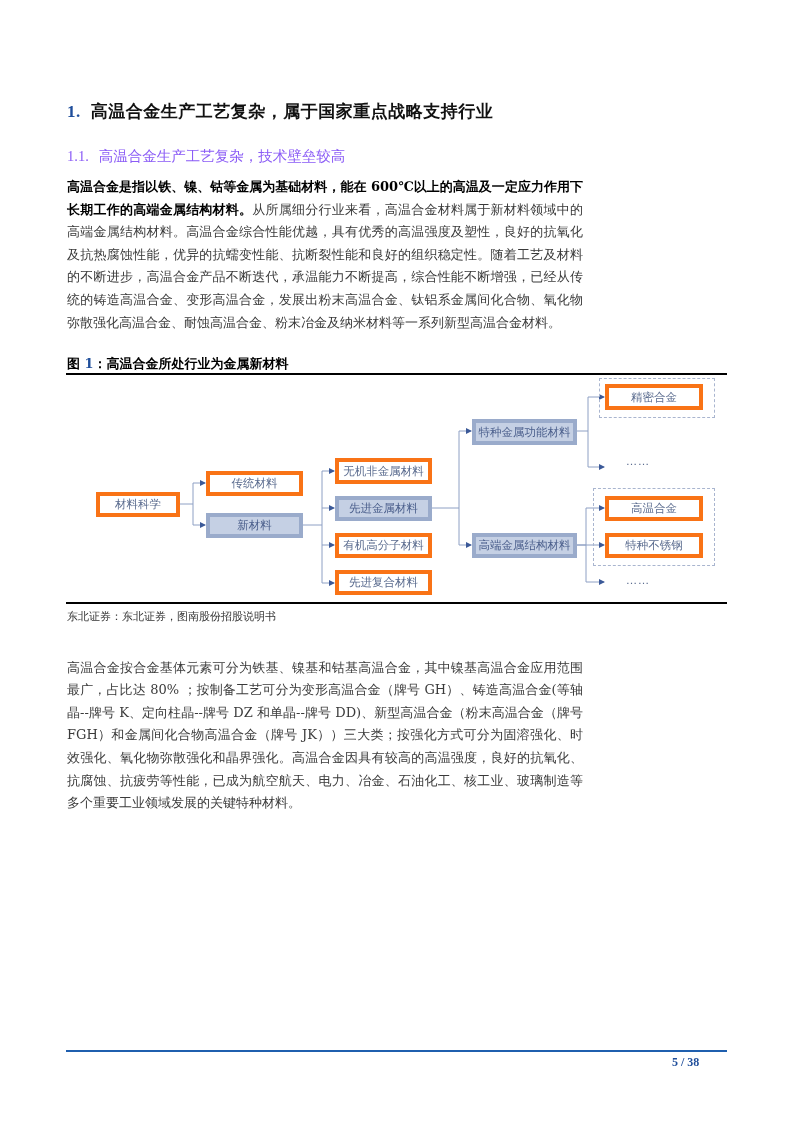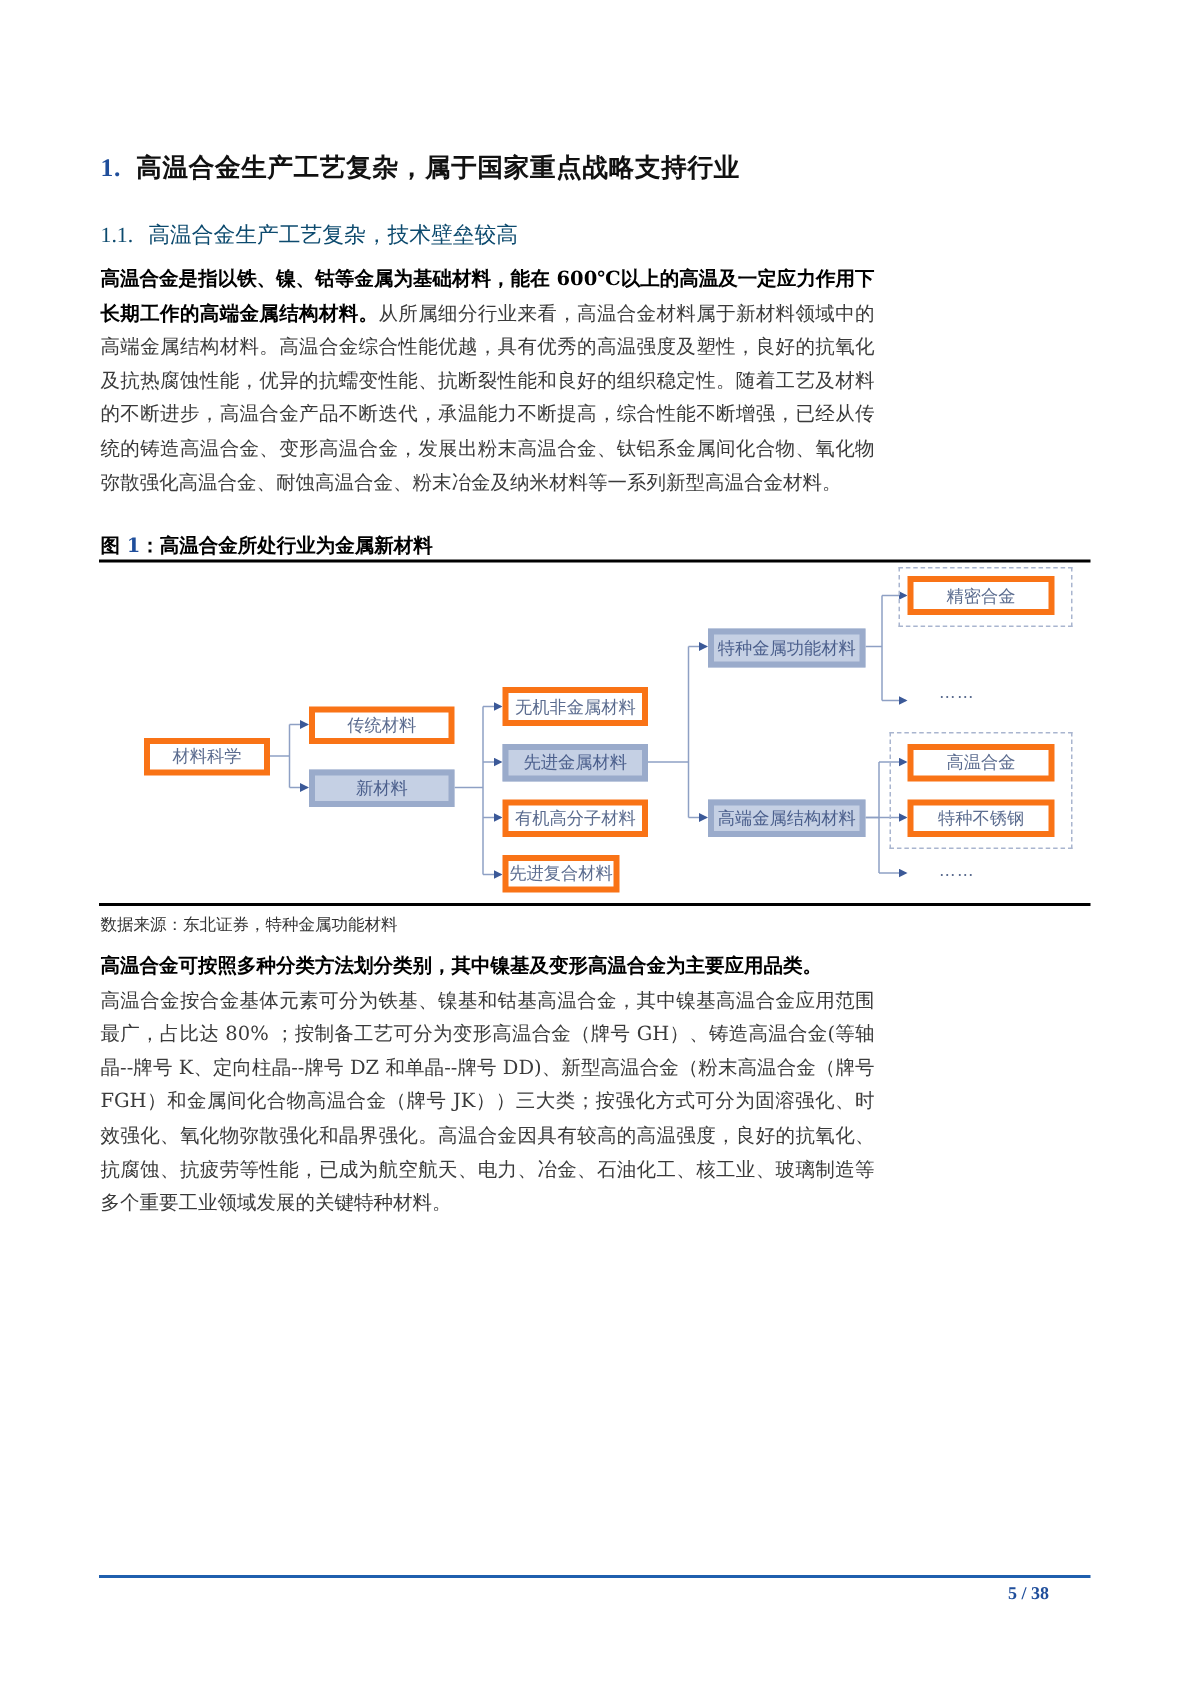--- a/index.html
+++ b/index.html
@@ -1,21 +1,21 @@
 <!DOCTYPE html>
 <html><head>
 <meta charset="utf-8">
 <style>
   html, body { margin: 0; padding: 0; background: #ffffff; }
   body { width: 793px; height: 1122px; position: relative; overflow: hidden;
          font-family: "DejaVu Serif", "Liberation Serif", serif; color: #222; }
   .abs { position: absolute; }
   .h1 { left: 67px; top: 100px; font-size: 17px; font-weight: bold; color: #111; letter-spacing: 0.5px; white-space: nowrap; }
   .h1 .num { color: #1f4e9b; margin-right: 10px; font-family: "Liberation Serif", serif; }
-  .h2 { left: 67px; top: 147px; font-size: 14.5px; color: #0c4a6e; white-space: nowrap; }
+  .h2 { left: 67px; top: 147px; font-size: 14.5px; color: #8b5cf6; white-space: nowrap; }
   .h2 .num { margin-right: 10px; font-family: "Liberation Serif", serif; }
   .para { left: 67px; width: 516px; font-size: 13px; line-height: 22.6px; text-align: justify; color: #3a3a3a; }
   .para b { color: #000; font-weight: bold; }
   .fig-title { left: 67px; top: 355px; font-size: 13px; font-weight: bold; color: #000; white-space: nowrap; }
   .fig-title .num { color: #1f4e9b; }
   .rule { left: 66px; width: 661px; height: 1.5px; background: #000; }
   .diagram { left: 66px; top: 375px; width: 661px; height: 227px; }
   .box { position: absolute; box-sizing: border-box; border: 4px solid #f97316; background: #fff;
          font-family: "DejaVu Sans", sans-serif; font-size: 11.5px; color: #5b6c8f;
          display: flex; align-items: center; justify-content: center; white-space: nowrap; }
@@ -89,33 +89,33 @@
   <div class="dash" style="left:533px;top:3px;width:116px;height:40px;"></div>
   <div class="dash" style="left:527px;top:113px;width:122px;height:78px;"></div>
 
   <div class="box" style="left:30px;top:117px;width:84px;height:25px;">材料科学</div>
   <div class="box" style="left:140px;top:96px;width:97px;height:25px;">传统材料</div>
   <div class="box hl" style="left:140px;top:138px;width:97px;height:25px;text-align:right;">新材料</div>
 
   <div class="box" style="left:269px;top:83px;width:97px;height:26px;">无机非金属材料</div>
   <div class="box hl" style="left:269px;top:121px;width:97px;height:25px;">先进金属材料</div>
   <div class="box" style="left:269px;top:158px;width:97px;height:25px;">有机高分子材料</div>
-  <div class="box" style="left:269px;top:195px;width:78px;height:25px;">先进复合材料</div>
+  <div class="box" style="left:269px;top:195px;width:97px;height:25px;">先进复合材料</div>
 
   <div class="box hl" style="left:406px;top:44px;width:105px;height:26px;">特种金属功能材料</div>
   <div class="box hl" style="left:406px;top:158px;width:105px;height:25px;">高端金属结构材料</div>
 
   <div class="box" style="left:539px;top:9px;width:98px;height:26px;">精密合金</div>
   <div class="ellipsis" style="left:560px;top:80px;">……</div>
   <div class="box" style="left:539px;top:121px;width:98px;height:25px;text-align:right;">高温合金</div>
   <div class="box" style="left:539px;top:158px;width:98px;height:25px;">特种不锈钢</div>
   <div class="ellipsis" style="left:560px;top:199px;">……</div>
 </div>
 
 <div class="abs rule" style="top:602px;"></div>
-<div class="abs source">数据来源：东北证券，特种金属功能材料</div>
+<div class="abs source">东北证券：东北证券，图南股份招股说明书</div>
 
 <div class="abs para" style="top:634px;">
-  <b>高温合金可按照多种分类方法划分类别，其中镍基及变形高温合金为主要应用品类。</b><br><span>高温合金按合金基体元素可分为铁基、镍基和钴基高温合金，其中镍基高温合金应用范围最广，占比达 80% ；按制备工艺可分为变形高温合金（牌号 GH）、铸造高温合金(等轴晶--牌号 K、定向柱晶--牌号 DZ 和单晶--牌号 DD)、新型高温合金（粉末高温合金（牌号 FGH）和金属间化合物高温合金（牌号 JK））三大类；按强化方式可分为固溶强化、时效强化、氧化物弥散强化和晶界强化。高温合金因具有较高的高温强度，良好的抗氧化、抗腐蚀、抗疲劳等性能，已成为航空航天、电力、冶金、石油化工、核工业、玻璃制造等多个重要工业领域发展的关键特种材料。</span>
+  <br><span>高温合金按合金基体元素可分为铁基、镍基和钴基高温合金，其中镍基高温合金应用范围最广，占比达 80% ；按制备工艺可分为变形高温合金（牌号 GH）、铸造高温合金(等轴晶--牌号 K、定向柱晶--牌号 DZ 和单晶--牌号 DD)、新型高温合金（粉末高温合金（牌号 FGH）和金属间化合物高温合金（牌号 JK））三大类；按强化方式可分为固溶强化、时效强化、氧化物弥散强化和晶界强化。高温合金因具有较高的高温强度，良好的抗氧化、抗腐蚀、抗疲劳等性能，已成为航空航天、电力、冶金、石油化工、核工业、玻璃制造等多个重要工业领域发展的关键特种材料。</span>
 </div>
 
 <div class="abs footer-line"></div>
 <div class="abs page-num">5 / 38</div>
 
 </body></html>

